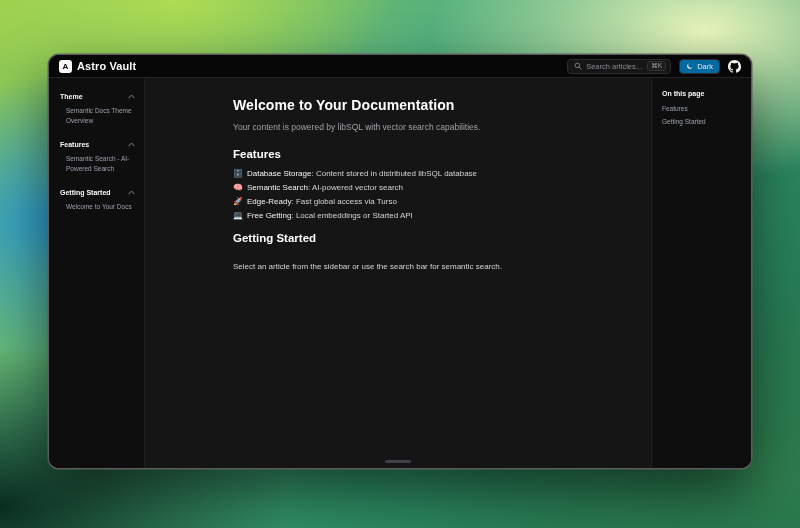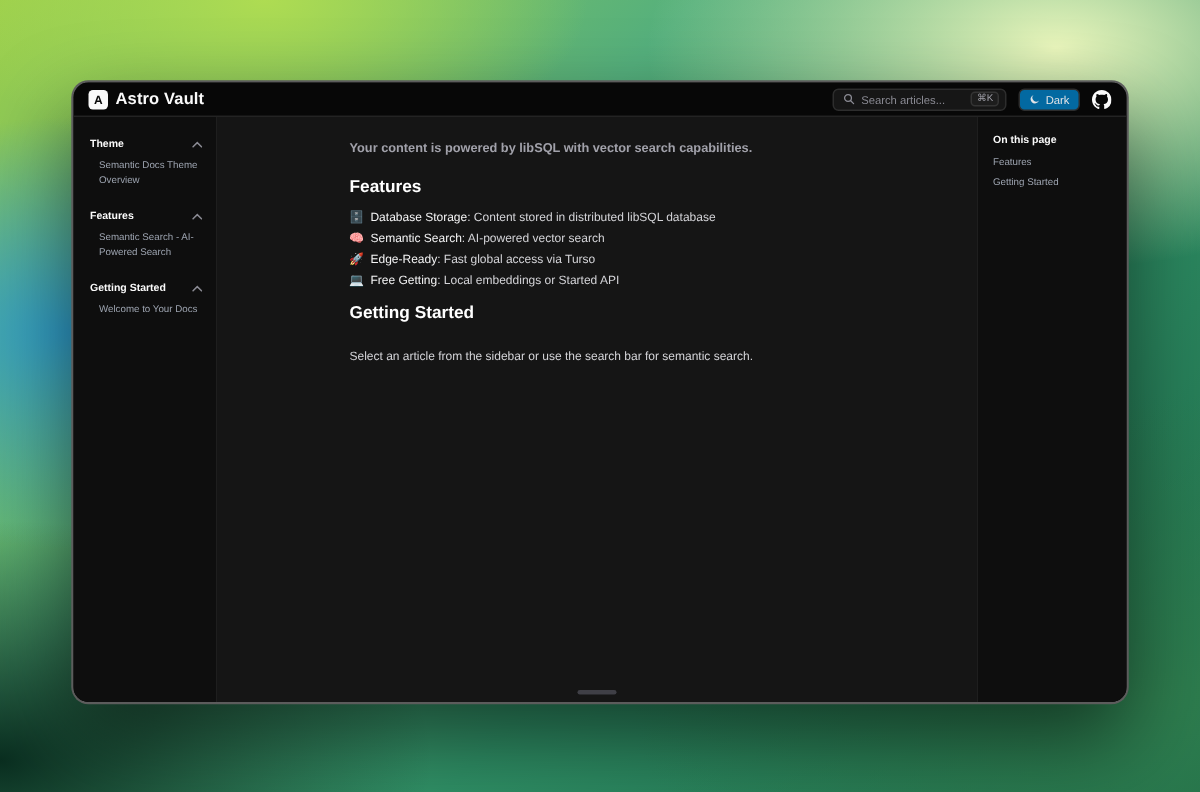--- a/index.html
+++ b/index.html
@@ -30,21 +30,21 @@
     flex: 0 0 23px; display: flex; align-items: center;
     padding: 0 10px; background: #070707; border-bottom: 1px solid #232323;
   }
   .logo {
     width: 13px; height: 13px; border-radius: 3px; background: #fafafa; color: #0a0a0a;
     font-size: 8px; font-weight: 700; display: flex; align-items: center; justify-content: center;
   }
   .app-title { font-size: 11px; font-weight: 700; color: #fafafa; margin-left: 5px; letter-spacing: .1px; }
   .tb-spacer { flex: 1; }
   .search {
-    display: flex; align-items: center; gap: 4px; height: 15px; width: 116px;
+    display: flex; align-items: center; gap: 4px; height: 15px; width: 104px;
     padding: 0 4px 0 6px; border: 1px solid #2d2d2d; border-radius: 4px; background: #161616;
   }
   .search svg { flex: 0 0 auto; }
   .search input {
     flex: 1; min-width: 0; background: transparent; border: none; outline: none;
     color: #d4d4d8; font-size: 7.5px; font-family: "Liberation Sans", sans-serif;
   }
   .search input::placeholder { color: #8b8b94; }
   .kbd {
     font-size: 6.5px; color: #a1a1aa; border: 1px solid #343434; border-radius: 3px;
@@ -66,21 +66,21 @@
     display: flex; justify-content: space-between; align-items: center;
     color: #fafafa; font-size: 7px; font-weight: 700; padding: 3px 2px; cursor: pointer;
   }
   .side-link {
     display: block; color: #9ca3af; font-size: 6.5px; line-height: 1.55;
     padding: 3px 2px 3px 8px; cursor: pointer;
   }
 
   .main { flex: 1; min-width: 0; background: #151515; padding: 15px 40px 0 88px; position: relative; }
   .main h1 { font-size: 14px; color: #ffffff; font-weight: 700; margin: 4px 0 9px; letter-spacing: .1px; }
-  .intro { font-size: 8.5px; color: #a1a1aa; margin: 0 0 16px; font-weight: bold; }
+  .intro { font-size: 8.5px; color: #a1a1aa; margin: 0 0 16px; }
   .main h2 { font-size: 11.5px; color: #ffffff; font-weight: 700; margin: 12px 0 9px; }
   .features-list { list-style: none; }
   .features-list li { display: flex; align-items: center; gap: 4px; font-size: 8px; color: #d4d4d8; margin-bottom: 5px; }
   .feat-emoji { font-size: 8px; line-height: 1; }
   .feat-label { font-weight: 400; color: #f4f4f5; }
   .gs-text { font-size: 8px; color: #d4d4d8; margin-top: 18px; }
   .hscroll-thumb {
     position: absolute; bottom: 5px; left: 50%; transform: translateX(-50%);
     width: 26px; height: 3px; border-radius: 2px; background: #3f3f46; cursor: grab;
   }
@@ -154,20 +154,21 @@
           <svg width="7" height="5" viewBox="0 0 10 6">
             <path d="M1 5 L5 1 L9 5" stroke="#8b8b94" stroke-width="1.4" fill="none" stroke-linecap="round"></path>
           </svg>
         </div>
         <span class="side-link">Welcome to Your Docs</span>
       </div>
 
     </div>
 
     <div class="main">
+      <h1>Welcome to Your Documentation</h1>
       <p class="intro">Your content is powered by libSQL with vector search capabilities.</p>
 
       <h2>Features</h2>
       <ul class="features-list">
         <li>
           <span class="feat-emoji">🗄️</span>
           <span><b class="feat-label">Database Storage</b><span>: Content stored in distributed libSQL database</span></span>
         </li>
         <li>
           <span class="feat-emoji">🧠</span>

